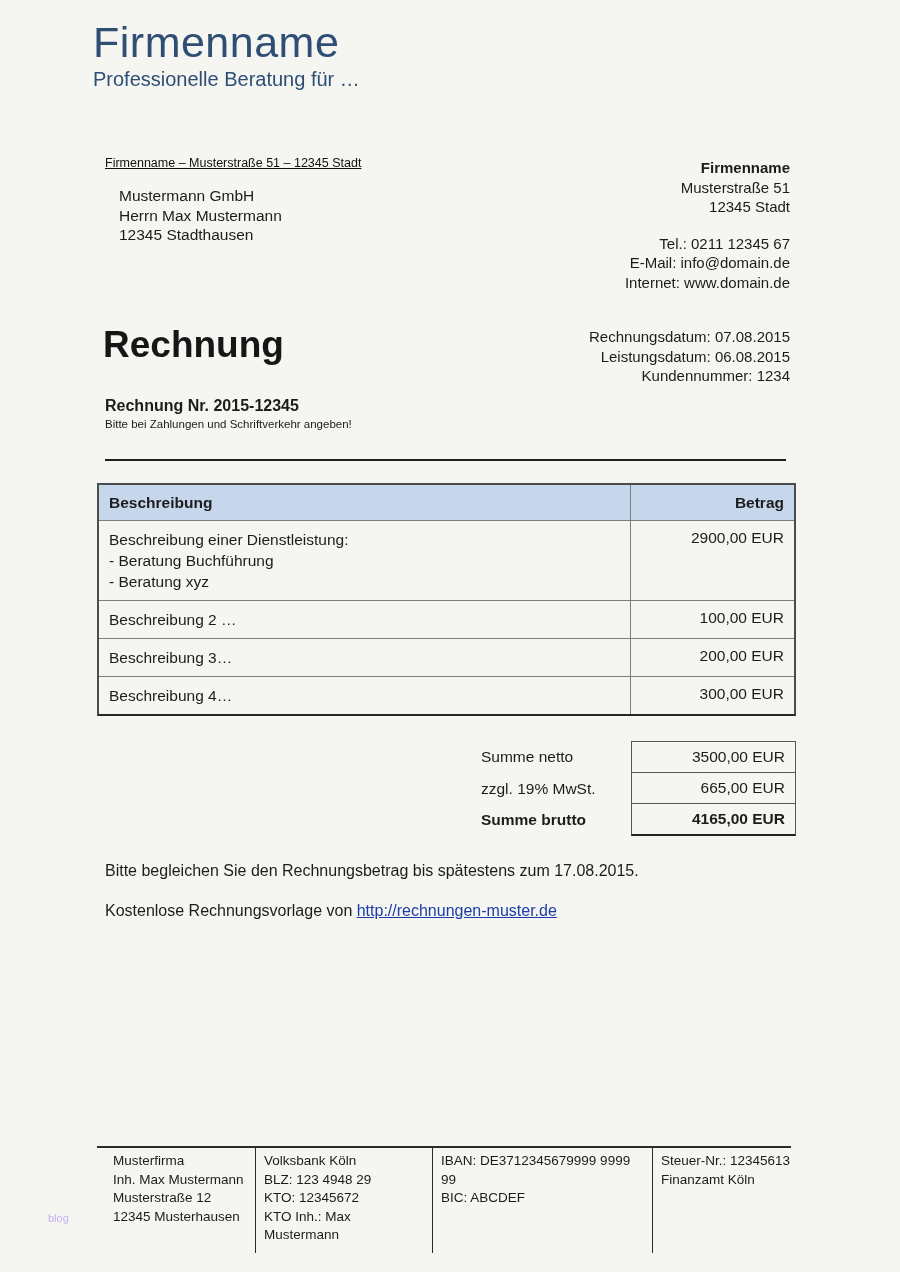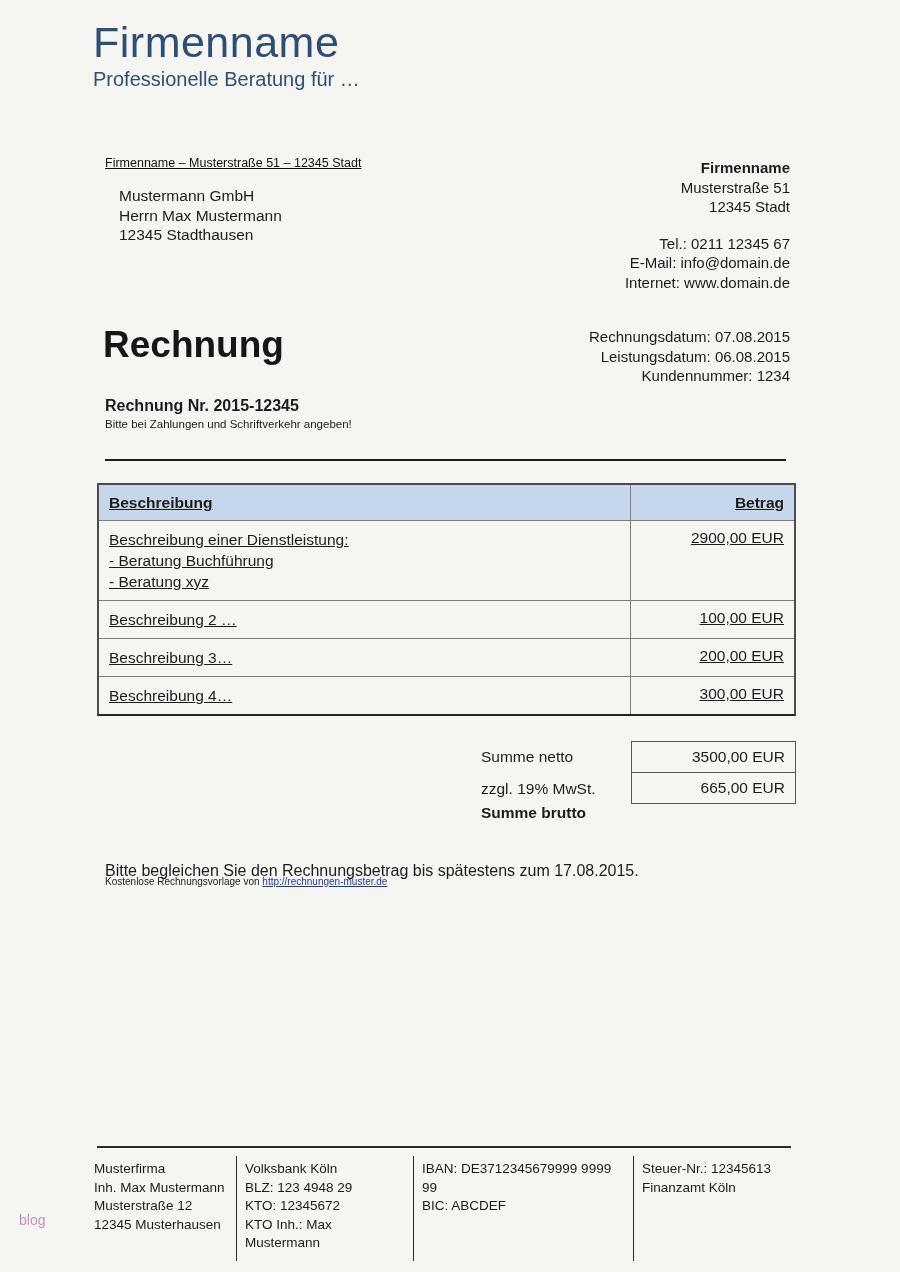--- a/index.html
+++ b/index.html
@@ -23,21 +23,21 @@
 
   
   .invoice-title { position:absolute; left:103px; top:324px; font-size:37px; font-weight:700; color:#161616; }
   .invoice-meta { position:absolute; right:110px; top:327px; text-align:right; font-size:15px; line-height:19.5px; }
   .invoice-number { position:absolute; left:105px; top:397px; font-size:16px; font-weight:700; }
   .invoice-number-note { position:absolute; left:105px; top:418px; font-size:11.5px; }
 
   .rule { position:absolute; left:105px; top:459px; width:681px; height:2px; background:#1d1d1d; }
 
   
-  .items-table { position:absolute; left:97px; top:483px; width:699px; border:2px solid #4c4c4c; border-bottom:2px solid #262626; font-size:15.5px;text-decoration:underline; }
+  .items-table { position:absolute; left:97px; top:483px; width:699px; border:2px solid #4c4c4c; border-bottom:2px solid #262626; font-size:15.5px; }
   .t-row { display:flex; }
   .t-row + .t-row { border-top:1px solid #7d7d7d; }
   .t-desc { width:532px; border-right:1px solid #7d7d7d; padding:8px 10px; }
   .t-amount { flex:1; text-align:right; padding:8px 10px; }
   .t-head { background:#c6d6eb; font-weight:700; }
   .t-head .t-desc, .t-head .t-amount { padding-top:9px; padding-bottom:8px; }
   .t-body .t-desc { line-height:21px; }
   .t-line { line-height:21px; }
 
   
@@ -45,34 +45,34 @@
   .tot-row { display:flex; align-items:center; }
   .tot-spacer { width:384px; }
   .tot-label { width:150px; display:flex; align-items:center; }
   .tot-box { width:165px; text-align:right; padding:6px 10px; border:1px solid #555; background:#f5f5f2; }
   .tot-row + .tot-row .tot-box { border-top:0; }
   .tot-row.bold .tot-label, .tot-row.bold .tot-box { font-weight:700; }
   .tot-row.bold .tot-box { border-bottom:2px solid #222; }
 
   
   .note1 { position:absolute; left:105px; top:862px; font-size:16px; }
-  .note2 { position:absolute; left:105px; top:876px; font-size:10px;text-align:center; }
+  .note2 { position:absolute; left:105px; top:902px; font-size:16px;text-align:center; }
   .note-link { color:#1b3ca6; text-decoration:underline; cursor:pointer; }
 
   
   .footer-rule { position:absolute; left:97px; top:1146px; width:694px; height:2px; background:#2b2b2b; }
-  .footer { position:absolute; left:86px; top:1148px; width:694px; display:flex; font-size:13.5px; line-height:18.5px;margin-top:8px; }
+  .footer { position:absolute; left:105px; top:1148px; width:694px; display:flex; font-size:13.5px; line-height:18.5px; }
   .f-col { padding:4px 8px 8px 8px; min-height:80px; }
   .f-col:not(:last-child) { border-right:1px solid #2b2b2b; }
   .f-col.c0 { width:151px; padding-left:8px; }
   .f-col.c1 { width:177px; }
   .f-col.c2 { width:220px; }
   .f-col.c3 { flex:1; }
 
-  .watermark { position:absolute; left:19px; top:1212px; font-size:14px; color:#701a75; opacity:0.45; }
+  .watermark { position:absolute; left:48px; top:1212px; font-size:11px; color:#8b5cf6; opacity:0.45; }
 </style>
 </head>
 <body>
 
 <div class="page">
 
   <div class="brand">
     <div class="brand-name">Firmenname</div>
     <div class="brand-tagline">Professionelle Beratung für …</div>
   </div>
@@ -143,20 +143,21 @@
       <div class="tot-box">3500,00 EUR</div>
     </div>
     <div class="tot-row">
       <div class="tot-spacer"></div>
       <div class="tot-label">zzgl. 19% MwSt.</div>
       <div class="tot-box">665,00 EUR</div>
     </div>
     <div class="tot-row bold">
       <div class="tot-spacer"></div>
       <div class="tot-label">Summe brutto</div>
+      <div class="tot-box">4165,00 EUR</div>
     </div>
   </div>
 
   <div class="note1">Bitte begleichen Sie den Rechnungsbetrag bis spätestens zum 17.08.2015.</div>
   <div class="note2">
     <span>Kostenlose Rechnungsvorlage von </span><a class="note-link">http://rechnungen-muster.de</a>
   </div>
 
   <div class="footer-rule"></div>
   <div class="footer">

